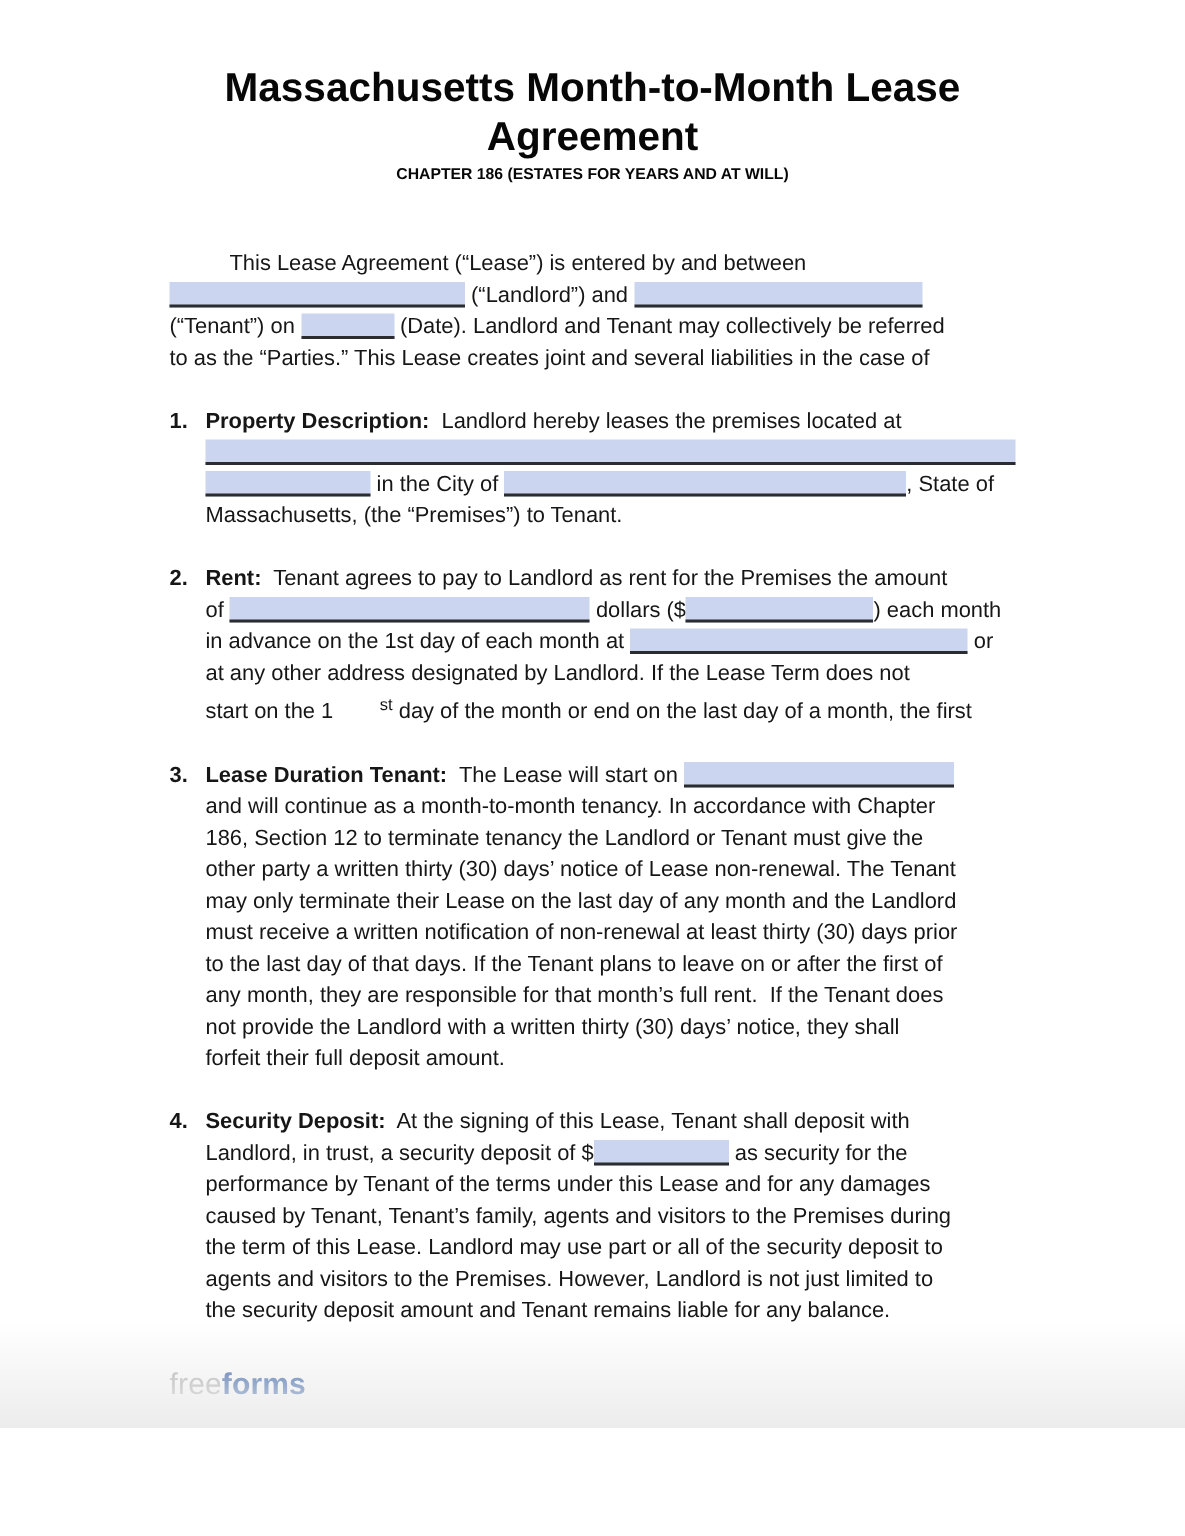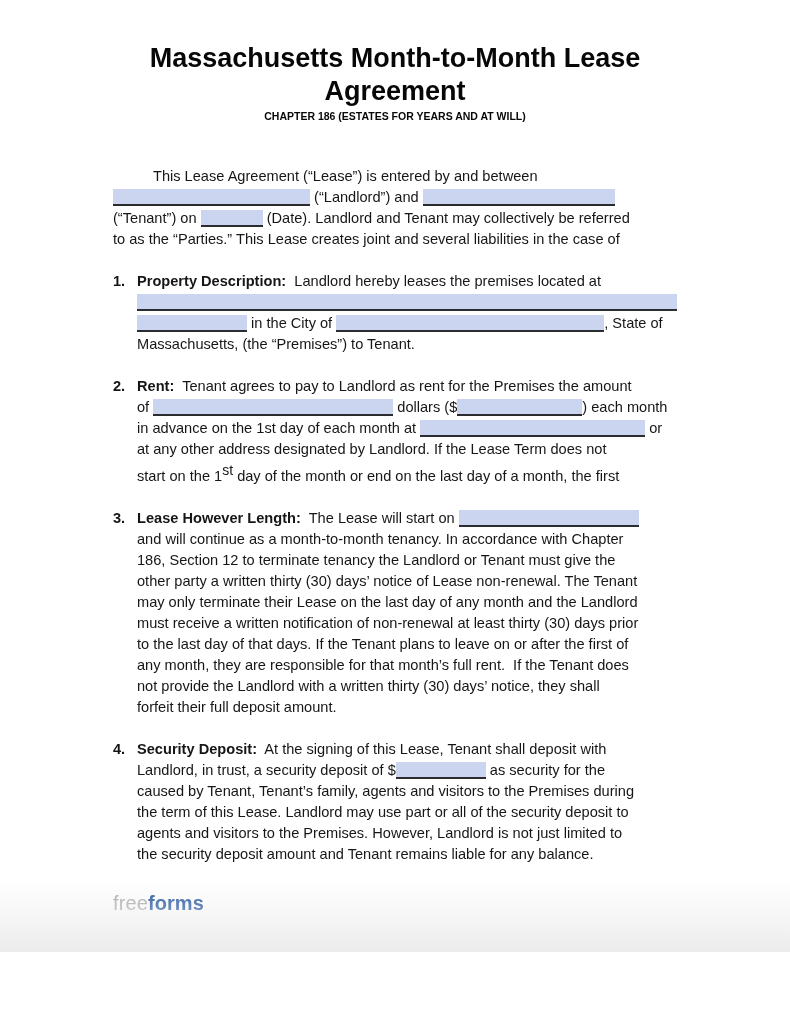--- a/index.html
+++ b/index.html
@@ -45,21 +45,21 @@
   .line { white-space: pre; }
   .indent { display: inline-block; }
   .blank {
     display: inline-block;
     height: 15px;
     background: #ccd5f0;
     border-bottom: 2px solid #2a2c2f;
     vertical-align: -4px;
   }
   .bold { font-weight: 700; }
-  sup { font-size: 14px; }
+  sup { font-size: 11px; margin-left: 31px; }
   .section { display: flex; margin-top: 21px; }
   .section .num { flex: 0 0 24px; width: 24px; font-weight: 700; }
   .brand {
     margin: 27px 0 0 113px;
     font-size: 20px;
     letter-spacing: 0.1px;
   }
   .brand-free { color: #a9a9a9; font-weight: 400; }
   .brand-forms { color: #1d4f9e; font-weight: 700; }
 </style>
@@ -93,37 +93,38 @@
             <div class="line"><span class="bold">Rent:</span><span>  Tenant agrees to pay to Landlord as rent for the Premises the amount</span></div>
             <div class="line"><span>of </span><span class="blank" style="width: 240px;"></span><span> dollars ($</span><span class="blank" style="width: 125px;"></span><span>) each month</span></div>
             <div class="line"><span>in advance on the 1st day of each month at </span><span class="blank" style="width: 225px;"></span><span> or</span></div>
             <div class="line"><span>at any other address designated by Landlord. If the Lease Term does not</span></div>
             <div class="line"><span>start on the 1</span><sup>st</sup><span> day of the month or end on the last day of a month, the first</span></div>
           </div>
         </div>
         <div class="section">
           <span class="num">3.</span>
           <div class="section-body">
-            <div class="line"><span class="bold">Lease However Length:</span><span>  The Lease will start on </span><span class="blank" style="width: 180px;"></span></div>
+            <div class="line"><span class="bold">Lease Duration Tenant:</span><span>  The Lease will start on </span><span class="blank" style="width: 180px;"></span></div>
             <div class="line"><span>and will continue as a month-to-month tenancy. In accordance with Chapter</span></div>
             <div class="line"><span>186, Section 12 to terminate tenancy the Landlord or Tenant must give the</span></div>
             <div class="line"><span>other party a written thirty (30) days’ notice of Lease non-renewal. The Tenant</span></div>
             <div class="line"><span>may only terminate their Lease on the last day of any month and the Landlord</span></div>
             <div class="line"><span>must receive a written notification of non-renewal at least thirty (30) days prior</span></div>
             <div class="line"><span>to the last day of that days. If the Tenant plans to leave on or after the first of</span></div>
             <div class="line"><span>any month, they are responsible for that month’s full rent.  If the Tenant does</span></div>
             <div class="line"><span>not provide the Landlord with a written thirty (30) days’ notice, they shall</span></div>
             <div class="line"><span>forfeit their full deposit amount.</span></div>
           </div>
         </div>
         <div class="section">
           <span class="num">4.</span>
           <div class="section-body">
             <div class="line"><span class="bold">Security Deposit:</span><span>  At the signing of this Lease, Tenant shall deposit with</span></div>
             <div class="line"><span>Landlord, in trust, a security deposit of $</span><span class="blank" style="width: 90px;"></span><span> as security for the</span></div>
+            <div class="line"><span>performance by Tenant of the terms under this Lease and for any damages</span></div>
             <div class="line"><span>caused by Tenant, Tenant’s family, agents and visitors to the Premises during</span></div>
             <div class="line"><span>the term of this Lease. Landlord may use part or all of the security deposit to</span></div>
             <div class="line"><span>agents and visitors to the Premises. However, Landlord is not just limited to</span></div>
             <div class="line"><span>the security deposit amount and Tenant remains liable for any balance.</span></div>
           </div>
         </div>
       </div>
   </div>
 
   <div class="brand"><span class="brand-free">free</span><span class="brand-forms">forms</span></div>

